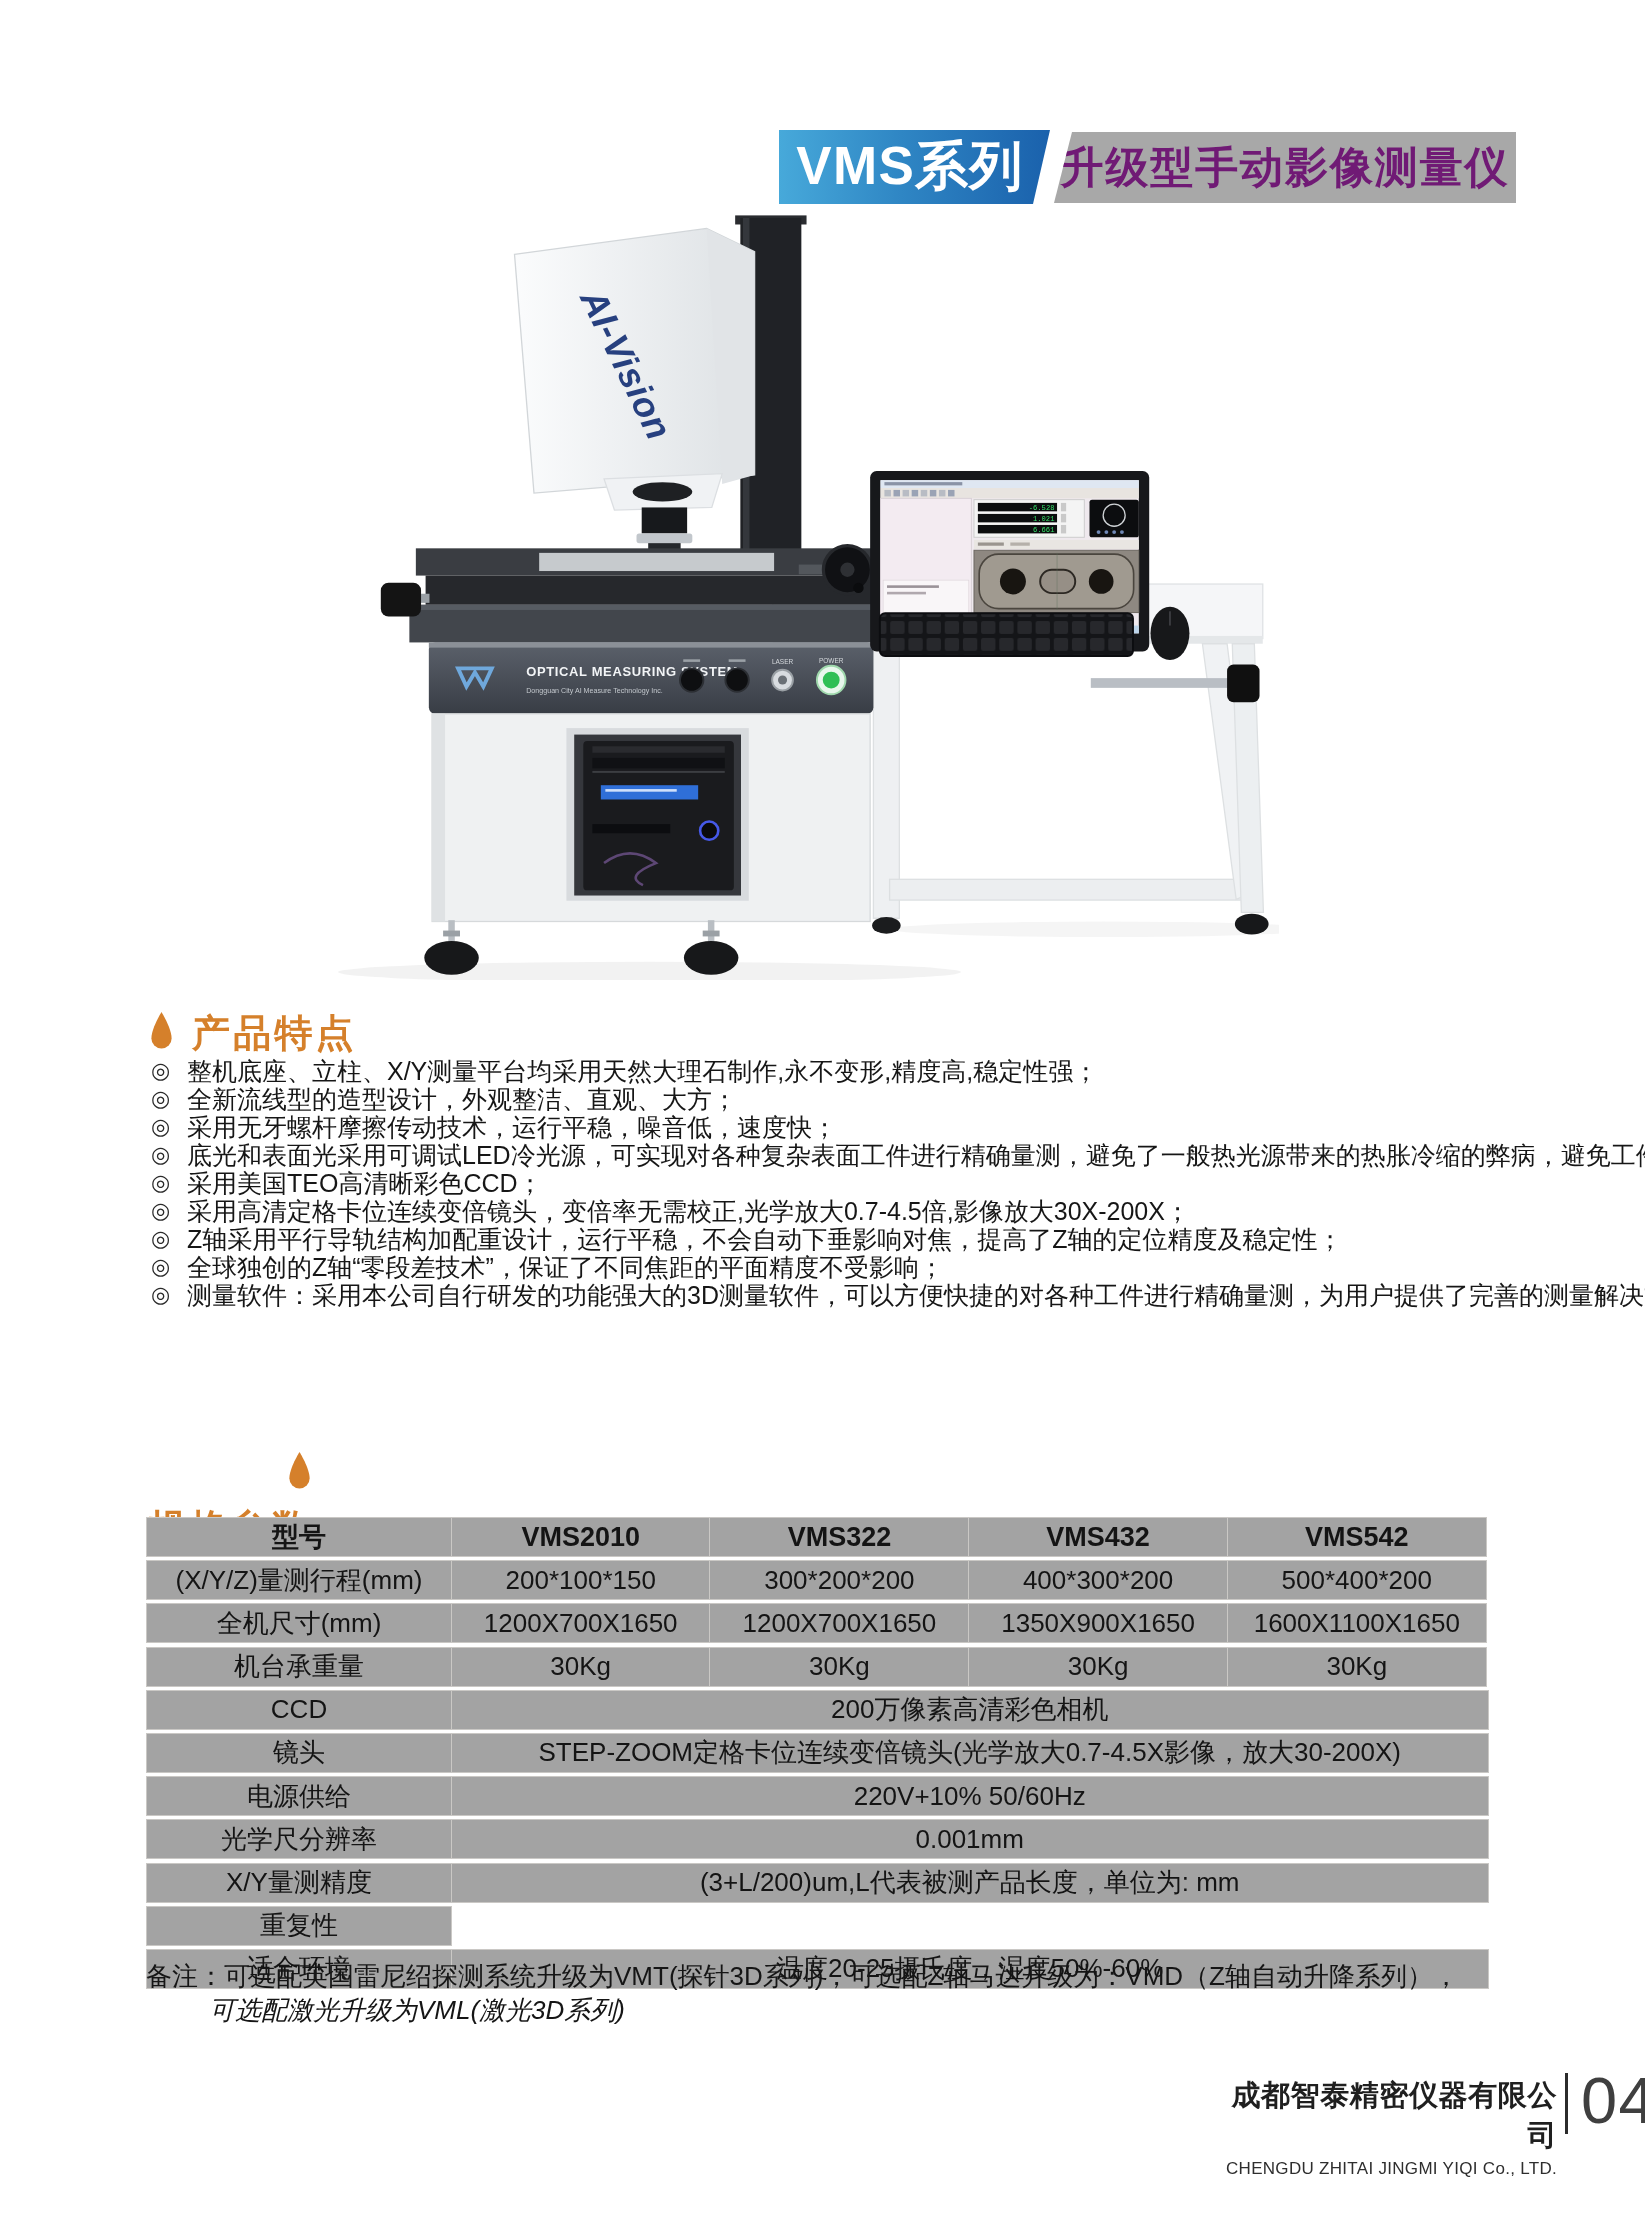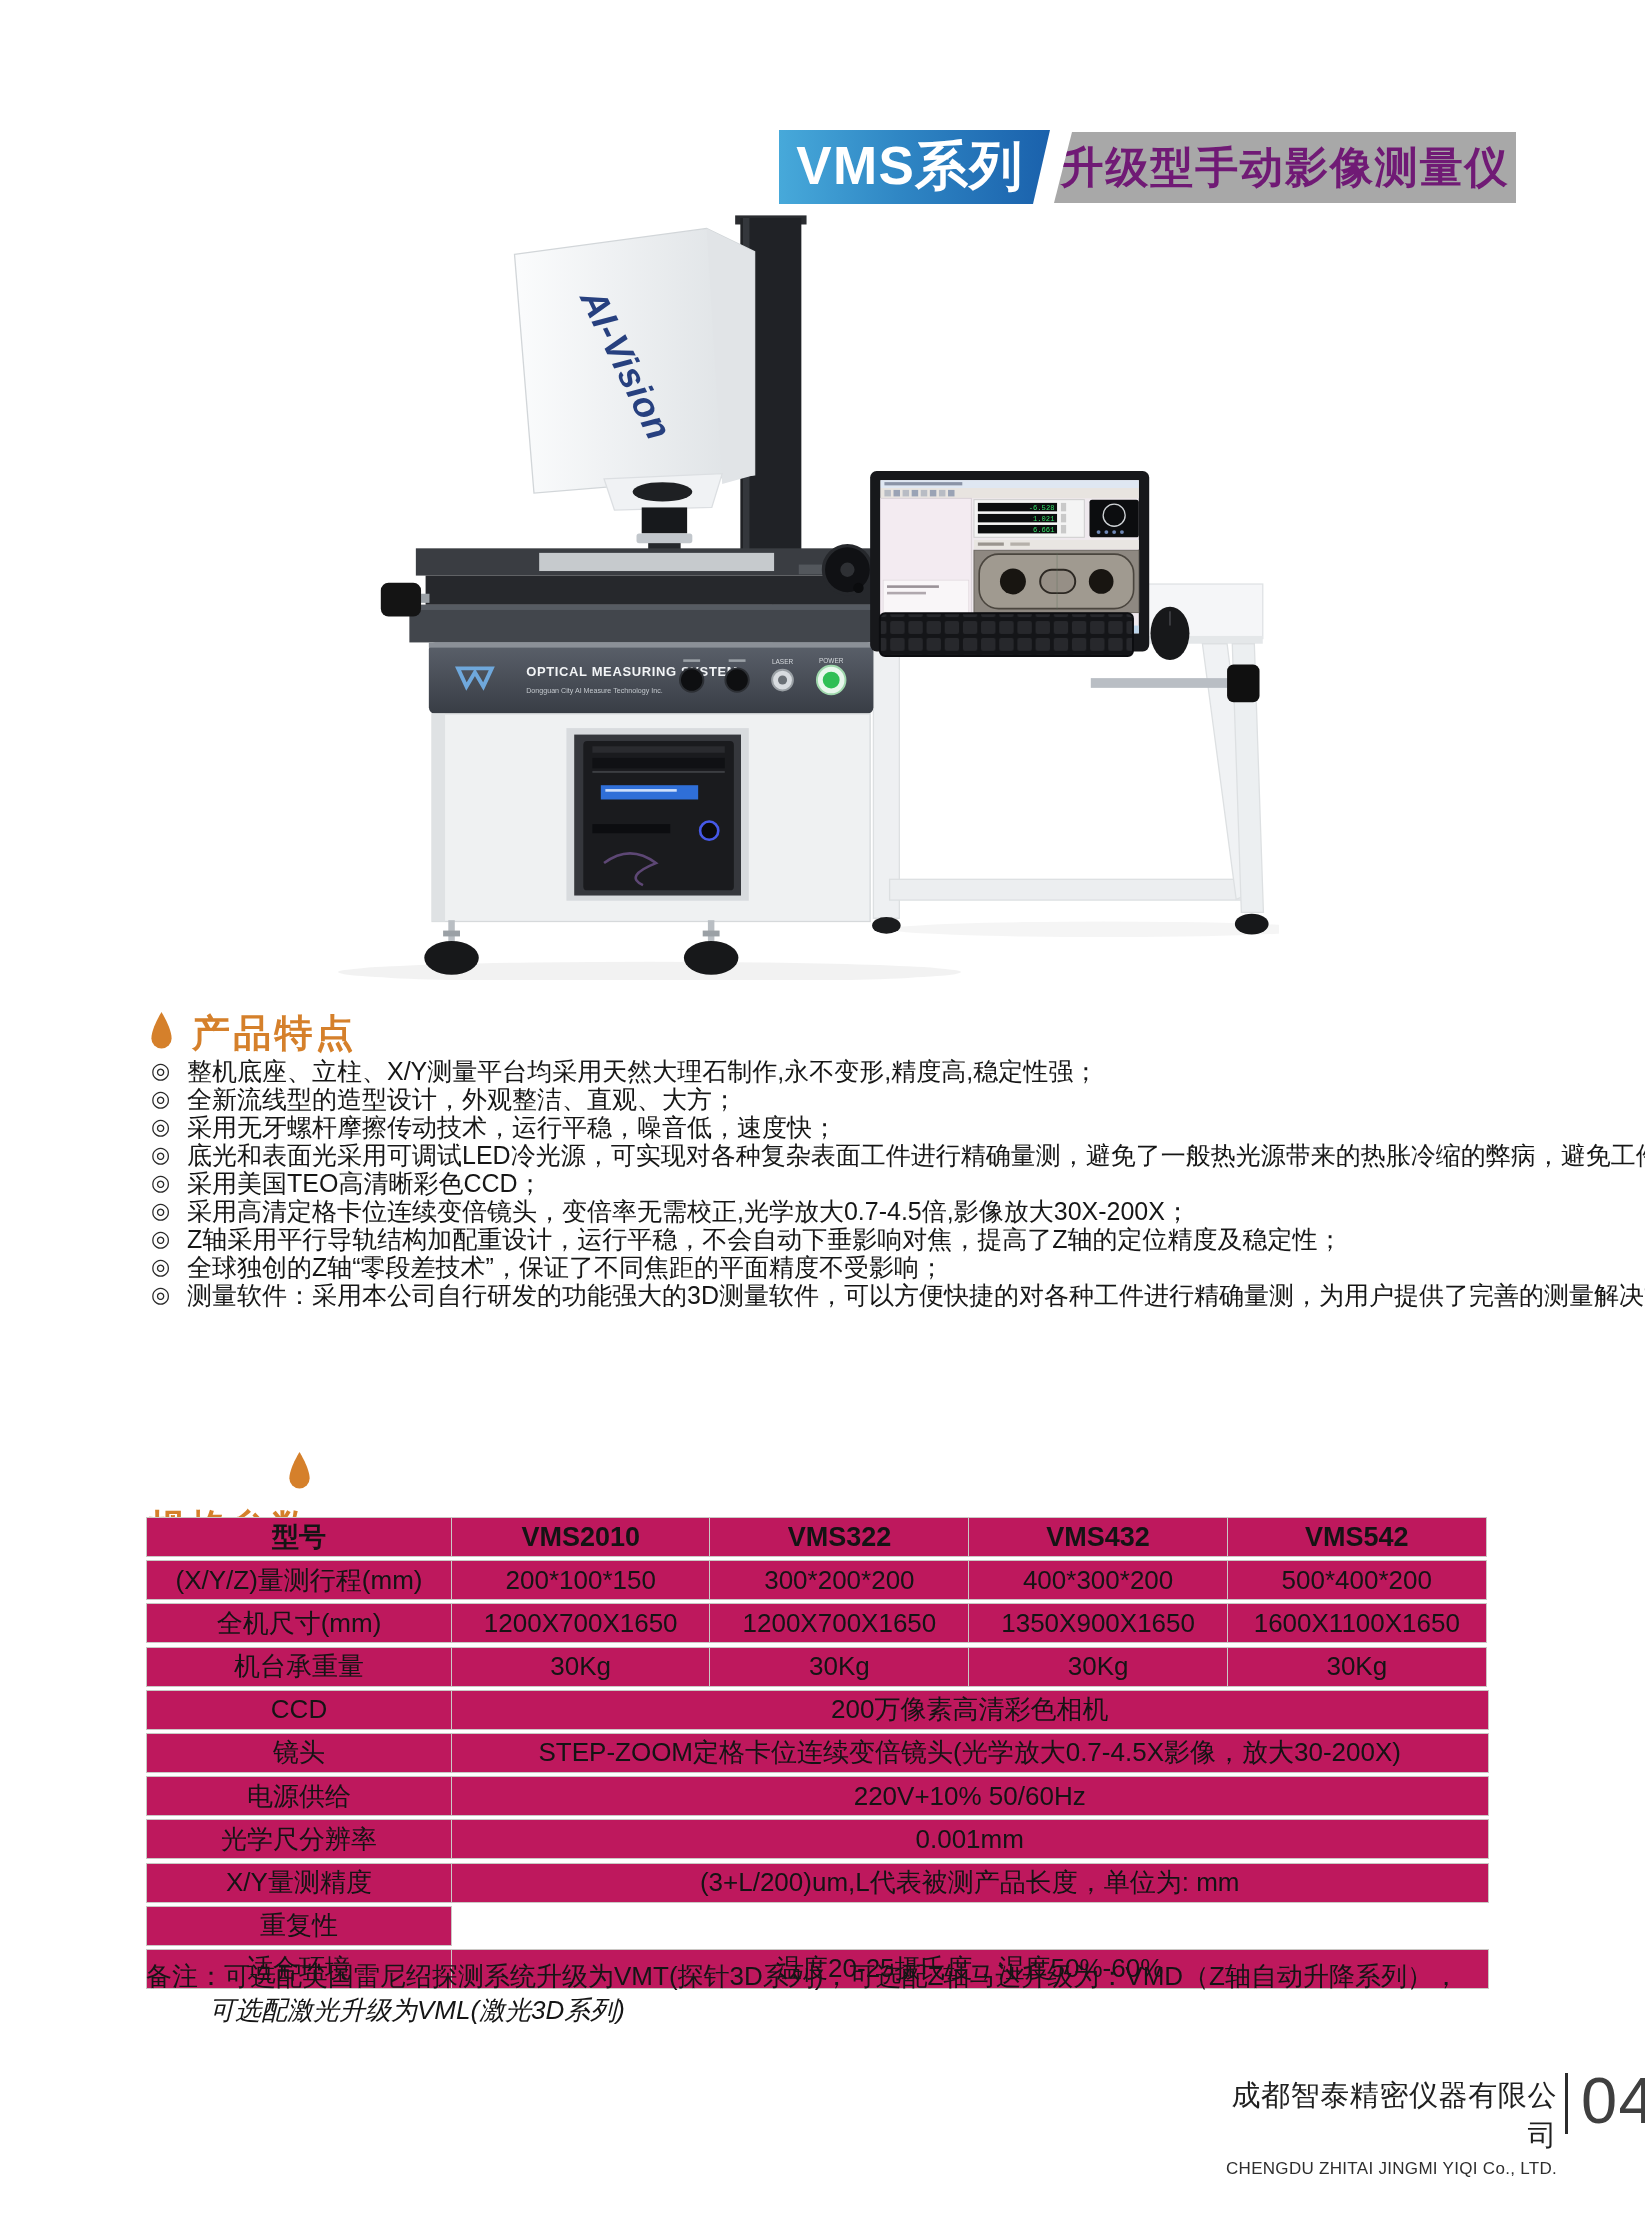--- a/index.html
+++ b/index.html
@@ -23,37 +23,37 @@
   .drop{width:27px;height:42px;flex:0 0 auto;}
 
   
   #features{position:absolute;left:151px;top:1057px;width:1376px;}
   .feat{display:flex;align-items:center;height:28px;font-size:25px;color:#161616;white-space:nowrap;}
   .feat .bullet{font-size:22px;color:#2a2a2a;width:36px;flex:0 0 auto;}
 
   
   #spec-table{position:absolute;left:146px;top:1517px;width:1345px;}
   .trow{display:flex;height:40px;margin-bottom:3.2px;}
-  .tc{background:#be185d;border:1.3px solid #cac8c5;box-sizing:border-box;
+  .tc{background:#a3a3a3;border:1.3px solid #cac8c5;box-sizing:border-box;
       display:flex;align-items:center;justify-content:center;
       font-size:26px;color:#141414;overflow:hidden;white-space:nowrap;}
   .tc + .tc{margin-left:-1.3px;}
   .c0{width:306px;flex:0 0 auto;}
   .cm{width:260px;flex:0 0 auto;}
   .cspan{width:1038px;flex:0 0 auto;}
   .th{font-weight:bold;font-size:27px;}
 
   
   .note-line{position:absolute;font-size:26px;color:#151515;white-space:nowrap;}
   #note1{left:146px;top:1959px;}
   #note2{left:209px;top:1993px;font-style:italic;}
 
   
   #footer-co{position:absolute;left:1207px;top:2076px;width:350px;text-align:right;}
-  #footer-co .cn{font-size:29px;font-weight:normal;color:#1f1f1f;letter-spacing:0.6px;}
+  #footer-co .cn{font-size:29px;font-weight:bold;color:#1f1f1f;letter-spacing:0.6px;}
   #footer-co .en{font-size:17px;color:#2e2e2e;margin-top:3.2px;letter-spacing:0.3px;}
   #footer-divider{position:absolute;left:1565px;top:2073px;width:2.6px;height:61px;background:#2b2b2b;}
   #page-number{position:absolute;left:1581px;top:2063px;font-size:65px;color:#3f3f3f;letter-spacing:1.3px;}
 
   #product-photo{position:absolute;left:325px;top:214px;width:954px;height:766px;}
 </style>
 </head>
 <body>
 
 <div id="page">

